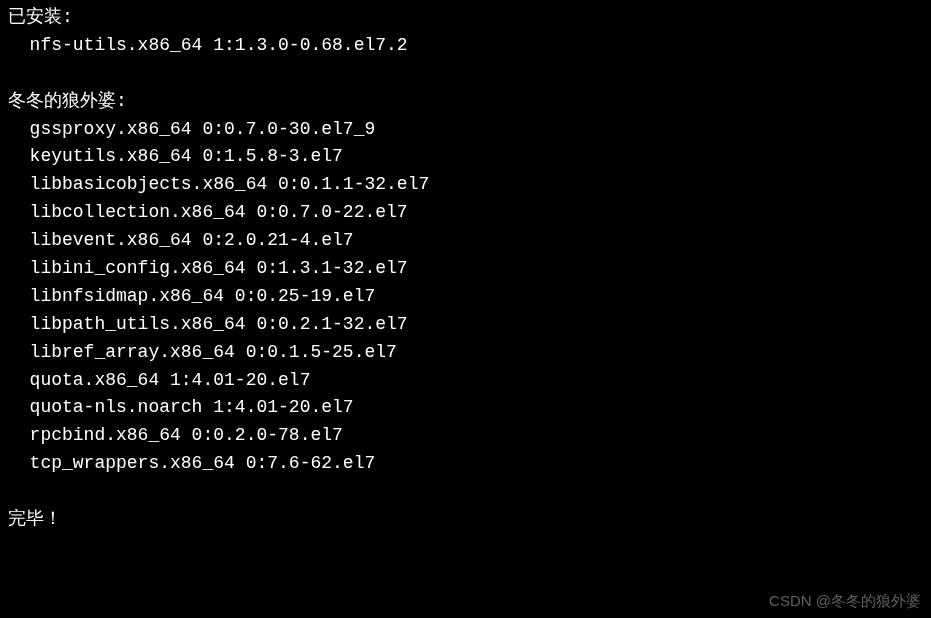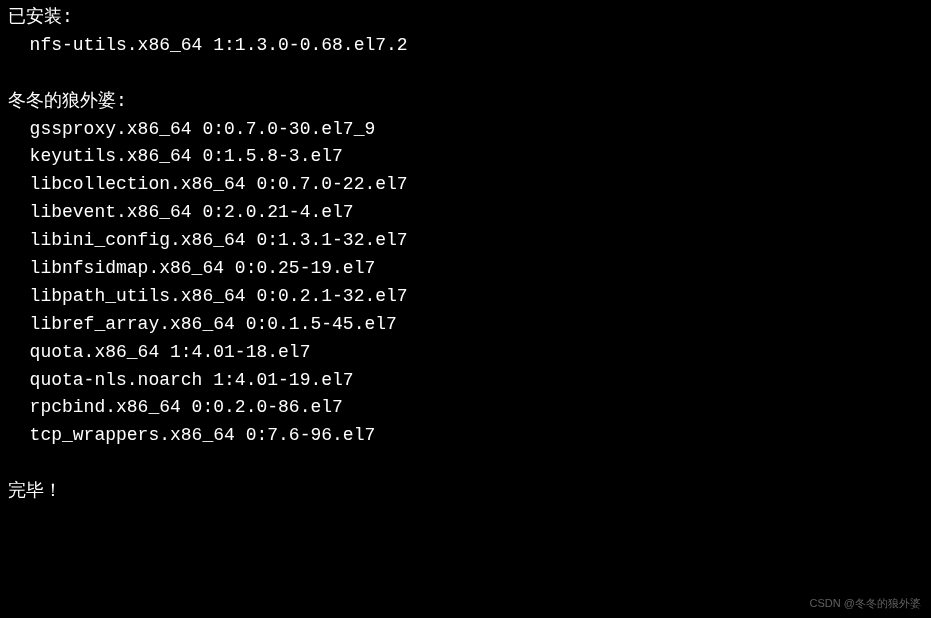--- a/index.html
+++ b/index.html
@@ -27,42 +27,43 @@
       white-space: pre;
     }
     .blank-line {
       height: 1.55em;
     }
     .watermark {
       position: absolute;
       bottom: 6px;
       right: 10px;
       color: #888888;
-      font-size: 11px;
+      font-size: 15px;
       font-family: "Microsoft YaHei", "SimSun", sans-serif;
       opacity: 0.7;
     }
   </style>
 </head>
 <body>
 
 <div>
   <div class="section-header">已安装:</div>
   <div class="package-line">nfs-utils.x86_64 1:1.3.0-0.68.el7.2</div>
   <div class="blank-line"></div>
   <div class="section-header">冬冬的狼外婆:</div>
   <div class="package-line">gssproxy.x86_64 0:0.7.0-30.el7_9</div>
   <div class="package-line">keyutils.x86_64 0:1.5.8-3.el7</div>
+  <div class="package-line">libbasicobjects.x86_64 0:0.1.1-32.el7</div>
   <div class="package-line">libcollection.x86_64 0:0.7.0-22.el7</div>
   <div class="package-line">libevent.x86_64 0:2.0.21-4.el7</div>
   <div class="package-line">libini_config.x86_64 0:1.3.1-32.el7</div>
   <div class="package-line">libnfsidmap.x86_64 0:0.25-19.el7</div>
   <div class="package-line">libpath_utils.x86_64 0:0.2.1-32.el7</div>
-  <div class="package-line">libref_array.x86_64 0:0.1.5-45.el7</div>
-  <div class="package-line">quota.x86_64 1:4.01-18.el7</div>
-  <div class="package-line">quota-nls.noarch 1:4.01-19.el7</div>
-  <div class="package-line">rpcbind.x86_64 0:0.2.0-86.el7</div>
-  <div class="package-line">tcp_wrappers.x86_64 0:7.6-96.el7</div>
+  <div class="package-line">libref_array.x86_64 0:0.1.5-25.el7</div>
+  <div class="package-line">quota.x86_64 1:4.01-20.el7</div>
+  <div class="package-line">quota-nls.noarch 1:4.01-20.el7</div>
+  <div class="package-line">rpcbind.x86_64 0:0.2.0-78.el7</div>
+  <div class="package-line">tcp_wrappers.x86_64 0:7.6-62.el7</div>
   <div class="blank-line"></div>
   <div class="section-header">完毕！</div>
 </div>
 
 <div class="watermark">CSDN @冬冬的狼外婆</div>
 
 </body></html>

